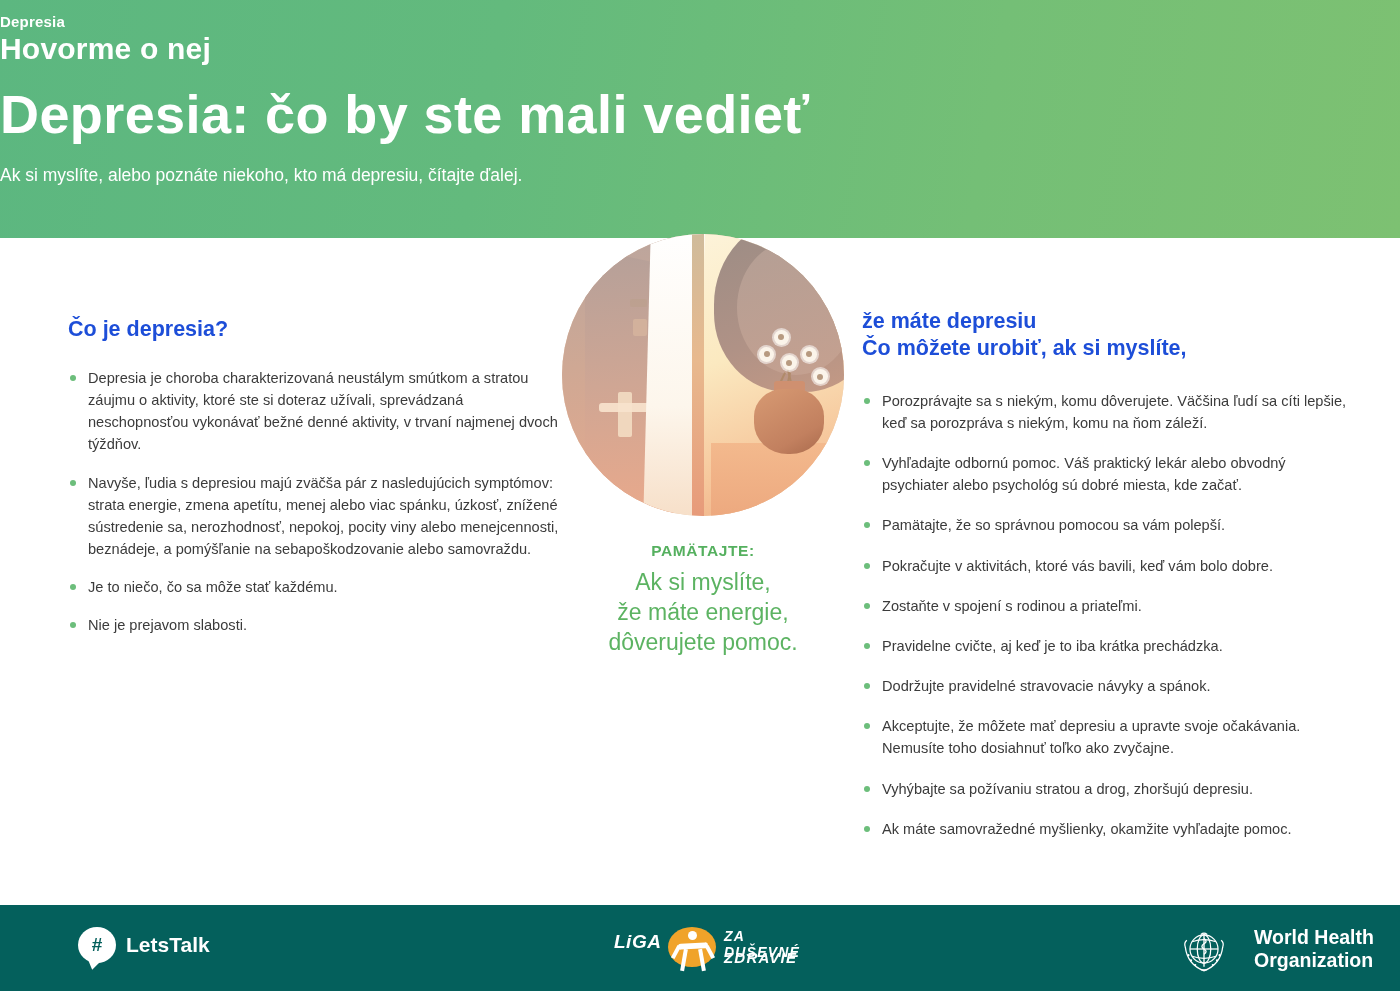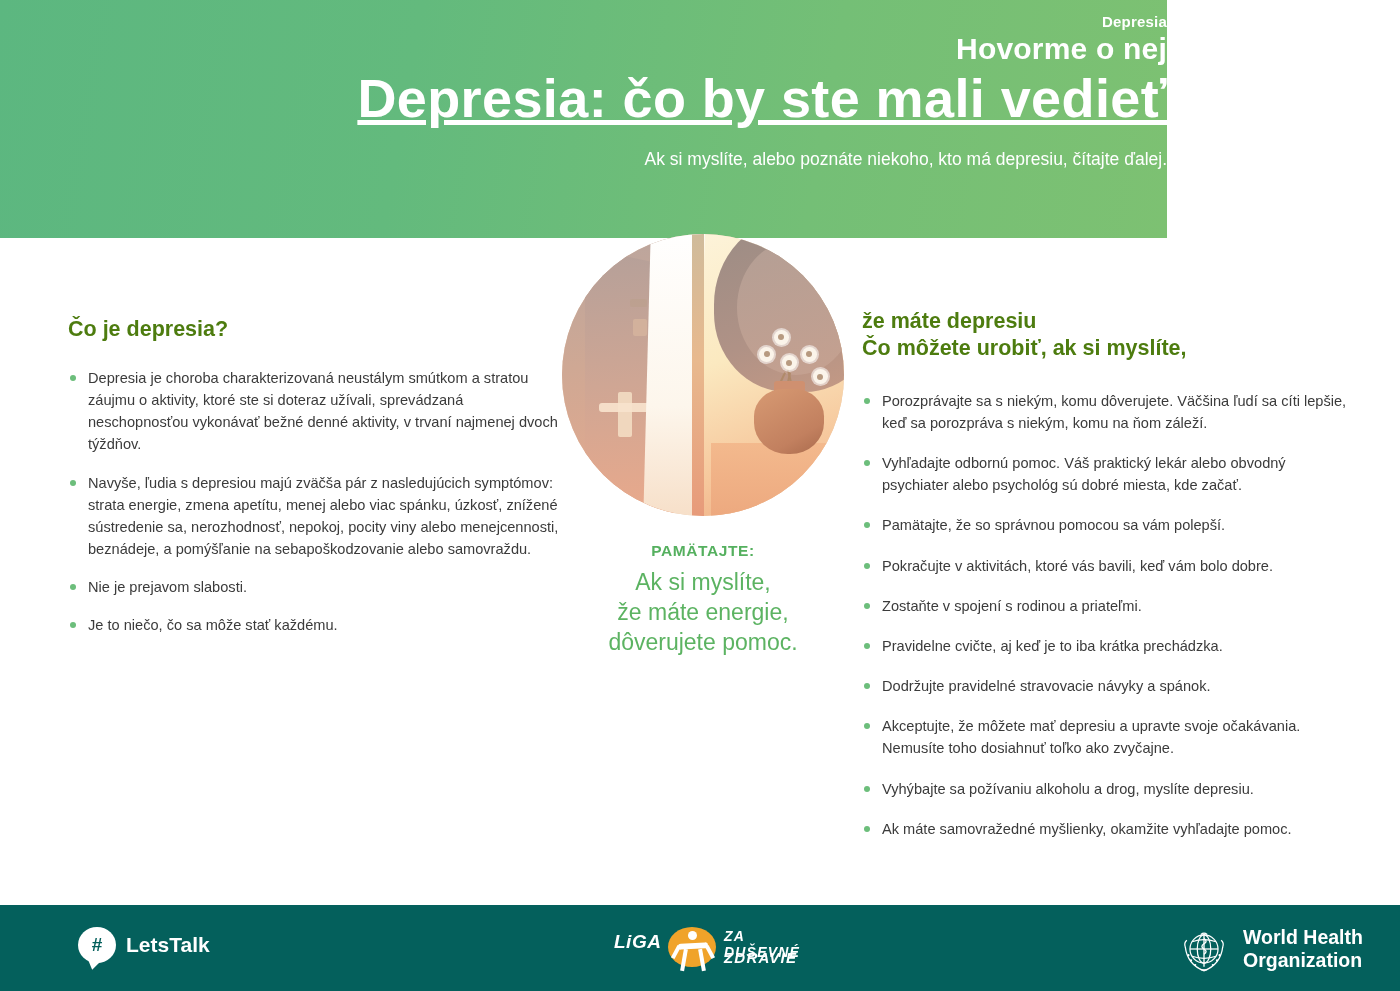--- a/index.html
+++ b/index.html
@@ -11,47 +11,46 @@
   }
   .poster {
     position: relative;
     width: 1400px; height: 991px;
     background: #ffffff;
   }
 
   
   .header {
     position: absolute; left: 0; top: 0;
-    width: 1167px; height: 238px;
+    width: 1400px; height: 238px;
     background: linear-gradient(100deg, #5cb780 0%, #63ba7d 35%, #74bf76 70%, #7dc172 100%);
-    text-align: right;
+    text-align: left;
     overflow: hidden;
   }
   .brand-sub {
     margin-top: 13px;
     font-size: 15px;
     font-weight: bold;
     color: #ffffff;
     letter-spacing: 0.2px;
   }
   .brand-main {
     margin-top: 2px;
     font-size: 30px;
     font-weight: bold;
     color: #ffffff;
     letter-spacing: 0.2px;
   }
   .title-main {
-    margin-top: 4px;
+    margin-top: 20px;
     font-size: 54px;
     font-weight: bold;
     color: #ffffff;
     letter-spacing: 0.4px;
     line-height: 1.05;
-    text-decoration: underline;
   }
   .title-sub {
     margin-top: 22px;
     font-size: 17.5px;
     font-weight: normal;
     color: #ffffff;
   }
 
   
   .body-area {
@@ -65,21 +64,21 @@
   }
   .col-right {
     position: absolute; left: 862px; top: 70px; width: 494px;
   }
   .col-center {
     position: absolute; left: 562px; top: 0px; width: 282px;
     text-align: center;
   }
 
   .sec-heading {
-    color: #4d7c0f;
+    color: #1d4ed8;
     font-size: 21.5px;
     font-weight: bold;
     line-height: 1.25;
     margin-bottom: 24px;
   }
   .col-right .sec-heading { margin-bottom: 28px; }
 
   ul.bullets { list-style: none; }
   ul.bullets li {
     position: relative;
@@ -281,21 +280,21 @@
     letter-spacing: 1.2px; font-style: italic;
   }
   .liga-l2 {
     position: absolute; left: 112px; top: 26px;
     color: #ffffff; font-size: 15px; font-weight: bold;
     letter-spacing: 1.2px; font-style: italic;
   }
 
   .who {
     position: absolute; left: 1178px; top: 18px;
-    display: flex; align-items: center; gap: 13px;
+    display: flex; align-items: center; gap: 24px;
   }
   .who-emblem { width: 52px; height: 52px; }
   .who-text { color: #ffffff; font-size: 19.5px; font-weight: bold; line-height: 1.16; }
   .who-text span { display: block; }
 </style>
 </head>
 <body>
 
 <div class="poster">
 
@@ -306,22 +305,22 @@
     <div class="title-sub">Ak si myslíte, alebo poznáte niekoho, kto má depresiu, čítajte ďalej.</div>
   </div>
 
   <div class="body-area">
 
     <div class="col-left">
       <div class="sec-heading">Čo je depresia?</div>
       <ul class="bullets">
         <li>Depresia je choroba charakterizovaná neustálym smútkom a stratou záujmu o aktivity, ktoré ste si doteraz užívali, sprevádzaná neschopnosťou vykonávať bežné denné aktivity, v trvaní najmenej dvoch týždňov.</li>
         <li>Navyše, ľudia s depresiou majú zväčša pár z nasledujúcich symptómov: strata energie, zmena apetítu, menej alebo viac spánku, úzkosť, znížené sústredenie sa, nerozhodnosť, nepokoj, pocity viny alebo menejcennosti, beznádeje, a pomýšľanie na sebapoškodzovanie alebo samovraždu.</li>
+        <li>Je to niečo, čo sa môže stať každému.</li>
         <li>Nie je prejavom slabosti.</li>
-        <li>Je to niečo, čo sa môže stať každému.</li>
       </ul>
     </div>
 
     <div class="col-center">
 
       <div class="circle-img">
         <div class="ci-layer">
           <div class="ci-wall-left"></div>
           <div class="ci-doorpanel"></div>
           <div class="ci-lock2"></div>
@@ -362,21 +361,21 @@
       </div>
       <ul class="bullets">
         <li>Porozprávajte sa s niekým, komu dôverujete. Väčšina ľudí sa cíti lepšie, keď sa porozpráva s niekým, komu na ňom záleží.</li>
         <li>Vyhľadajte odbornú pomoc. Váš praktický lekár alebo obvodný psychiater alebo psychológ sú dobré miesta, kde začať.</li>
         <li>Pamätajte, že so správnou pomocou sa vám polepší.</li>
         <li>Pokračujte v aktivitách, ktoré vás bavili, keď vám bolo dobre.</li>
         <li>Zostaňte v spojení s rodinou a priateľmi.</li>
         <li>Pravidelne cvičte, aj keď je to iba krátka prechádzka.</li>
         <li>Dodržujte pravidelné stravovacie návyky a spánok.</li>
         <li>Akceptujte, že môžete mať depresiu a upravte svoje očakávania. Nemusíte toho dosiahnuť toľko ako zvyčajne.</li>
-        <li>Vyhýbajte sa požívaniu alkoholu a drog, myslíte depresiu.</li>
+        <li>Vyhýbajte sa požívaniu stratou a drog, zhoršujú depresiu.</li>
         <li>Ak máte samovražedné myšlienky, okamžite vyhľadajte pomoc.</li>
       </ul>
     </div>
 
   </div>
 
   <div class="footer">
 
     <div class="letstalk">
       <div class="bubble">

